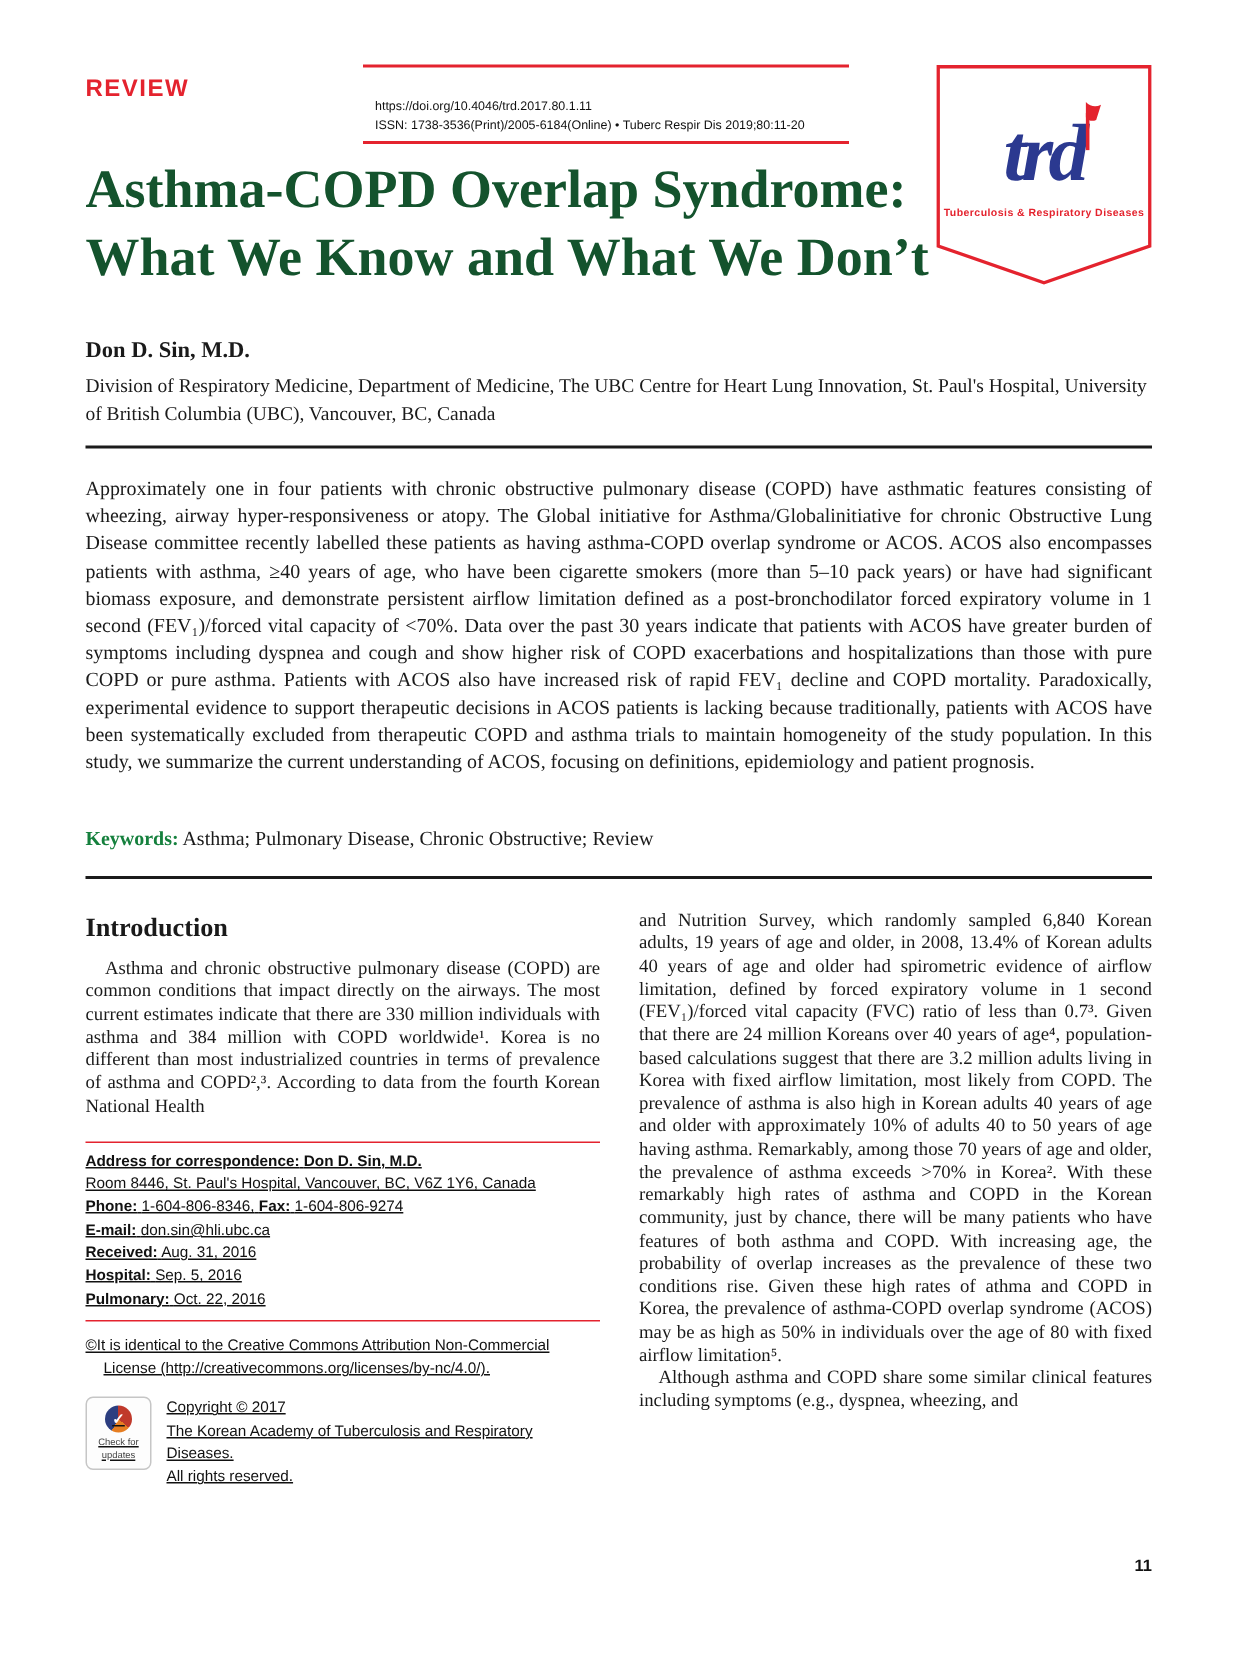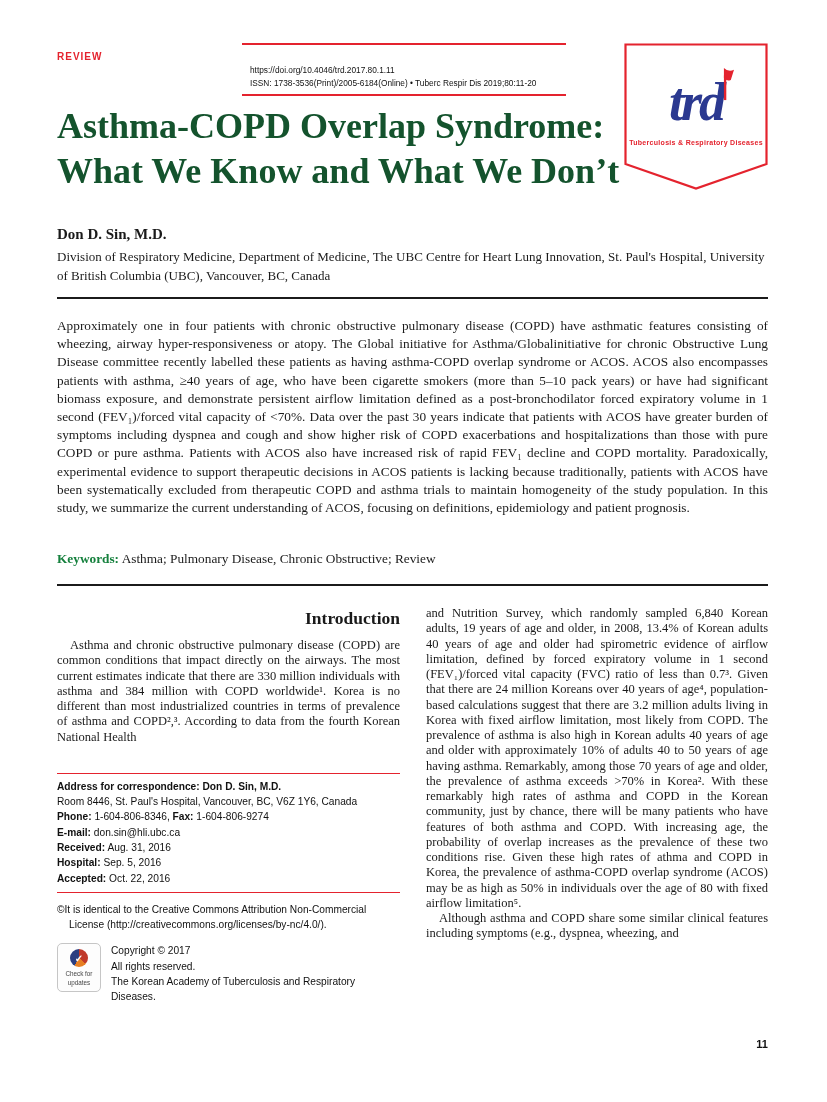--- a/index.html
+++ b/index.html
@@ -12,21 +12,21 @@
     background: #ffffff;
     font-family: "Liberation Serif", serif;
     color: #1a1a1a;
     overflow: hidden;
   }
 
   
   .review {
     position: absolute; left: 57px; top: 51px;
     font-family: "Liberation Sans", sans-serif;
-    font-weight: bold; font-size: 10px; letter-spacing: 1px;
+    font-weight: bold; font-size: 16px; letter-spacing: 1px;
     color: #e4232e;
   }
   .doi-box {
     position: absolute; left: 242px; top: 43px; width: 324px;
     border-top: 2px solid #e4232e; border-bottom: 2px solid #e4232e;
     padding: 19px 8px 4px 8px;
     font-family: "Liberation Sans", sans-serif;
     font-size: 8.3px; line-height: 1.55; color: #111;
   }
   .logo {
@@ -70,33 +70,33 @@
   .keywords {
     position: absolute; left: 57px; top: 551px; width: 711px;
     font-size: 13.3px;
   }
   .keywords .kw-label { color: #15803d; font-weight: bold; }
 
   
   .col-left  { position: absolute; left: 57px;  top: 608px; width: 343px; }
   .col-right { position: absolute; left: 426px; top: 606px; width: 342px; }
   .intro-heading {
-    text-align: right; font-weight: bold; font-size: 17.5px;
+    text-align: left; font-weight: bold; font-size: 17.5px;
     margin-bottom: 9px;
   }
   .bodytext {
     font-size: 12.5px; line-height: 1.22; text-align: justify;
   }
   .indent { text-indent: 13px; }
 
   
   .corr {
-    margin-top: 28px;
-    font-family: "Liberation Sans", sans-serif;
-    font-size: 10.2px; line-height: 1.5; color: #111;
+    margin-top: 16px;
+    font-family: "Liberation Sans", sans-serif;
+    font-size: 10.2px; line-height: 1.5; color: #111; text-decoration: underline;
   }
   .corr-main {
     border-top: 1.5px solid #e4232e;
     border-bottom: 1.5px solid #e4232e;
     padding: 5px 0 6px 0;
   }
   .b { font-weight: bold; }
   .license { margin-top: 9px; padding-left: 12px; text-indent: -12px; }
   .corr-footer { margin-top: 11px; display: flex; gap: 10px; align-items: flex-start; }
   .crossmark {
@@ -192,36 +192,36 @@
         </div>
         <div>
           <span class="b">Received:</span>
           <span>Aug. 31, 2016</span>
         </div>
         <div>
           <span class="b">Hospital:</span>
           <span>Sep. 5, 2016</span>
         </div>
         <div>
-          <span class="b">Accepted:</span>
+          <span class="b">Pulmonary:</span>
           <span>Oct. 22, 2016</span>
         </div>
       </div>
 
       <p class="license">©It is identical to the Creative Commons Attribution Non-Commercial License (http://creativecommons.org/licenses/by-nc/4.0/).</p>
 
       <div class="corr-footer">
         <div class="crossmark">
           <div class="cm-circle">✓</div>
           <div class="cm-text">Check for updates</div>
         </div>
         <div class="copyright">
           <div>Copyright © 2017</div>
+          <div>The Korean Academy of Tuberculosis and Respiratory Diseases.</div>
           <div>All rights reserved.</div>
-          <div>The Korean Academy of Tuberculosis and Respiratory Diseases.</div>
         </div>
       </div>
     </div>
   </div>
 
   <div class="col-right">
     <p class="bodytext">and Nutrition Survey, which randomly sampled 6,840 Korean adults, 19 years of age and older, in 2008, 13.4% of Korean adults 40 years of age and older had spirometric evidence of airflow limitation, defined by forced expiratory volume in 1 second (FEV₁)/forced vital capacity (FVC) ratio of less than 0.7³. Given that there are 24 million Koreans over 40 years of age⁴, population-based calculations suggest that there are 3.2 million adults living in Korea with fixed airflow limitation, most likely from COPD. The prevalence of asthma is also high in Korean adults 40 years of age and older with approximately 10% of adults 40 to 50 years of age having asthma. Remarkably, among those 70 years of age and older, the prevalence of asthma exceeds &gt;70% in Korea². With these remarkably high rates of asthma and COPD in the Korean community, just by chance, there will be many patients who have features of both asthma and COPD. With increasing age, the probability of overlap increases as the prevalence of these two conditions rise. Given these high rates of athma and COPD in Korea, the prevalence of asthma-COPD overlap syndrome (ACOS) may be as high as 50% in individuals over the age of 80 with fixed airflow limitation⁵.</p>
     <p class="bodytext indent">Although asthma and COPD share some similar clinical features including symptoms (e.g., dyspnea, wheezing, and</p>
   </div>
 

